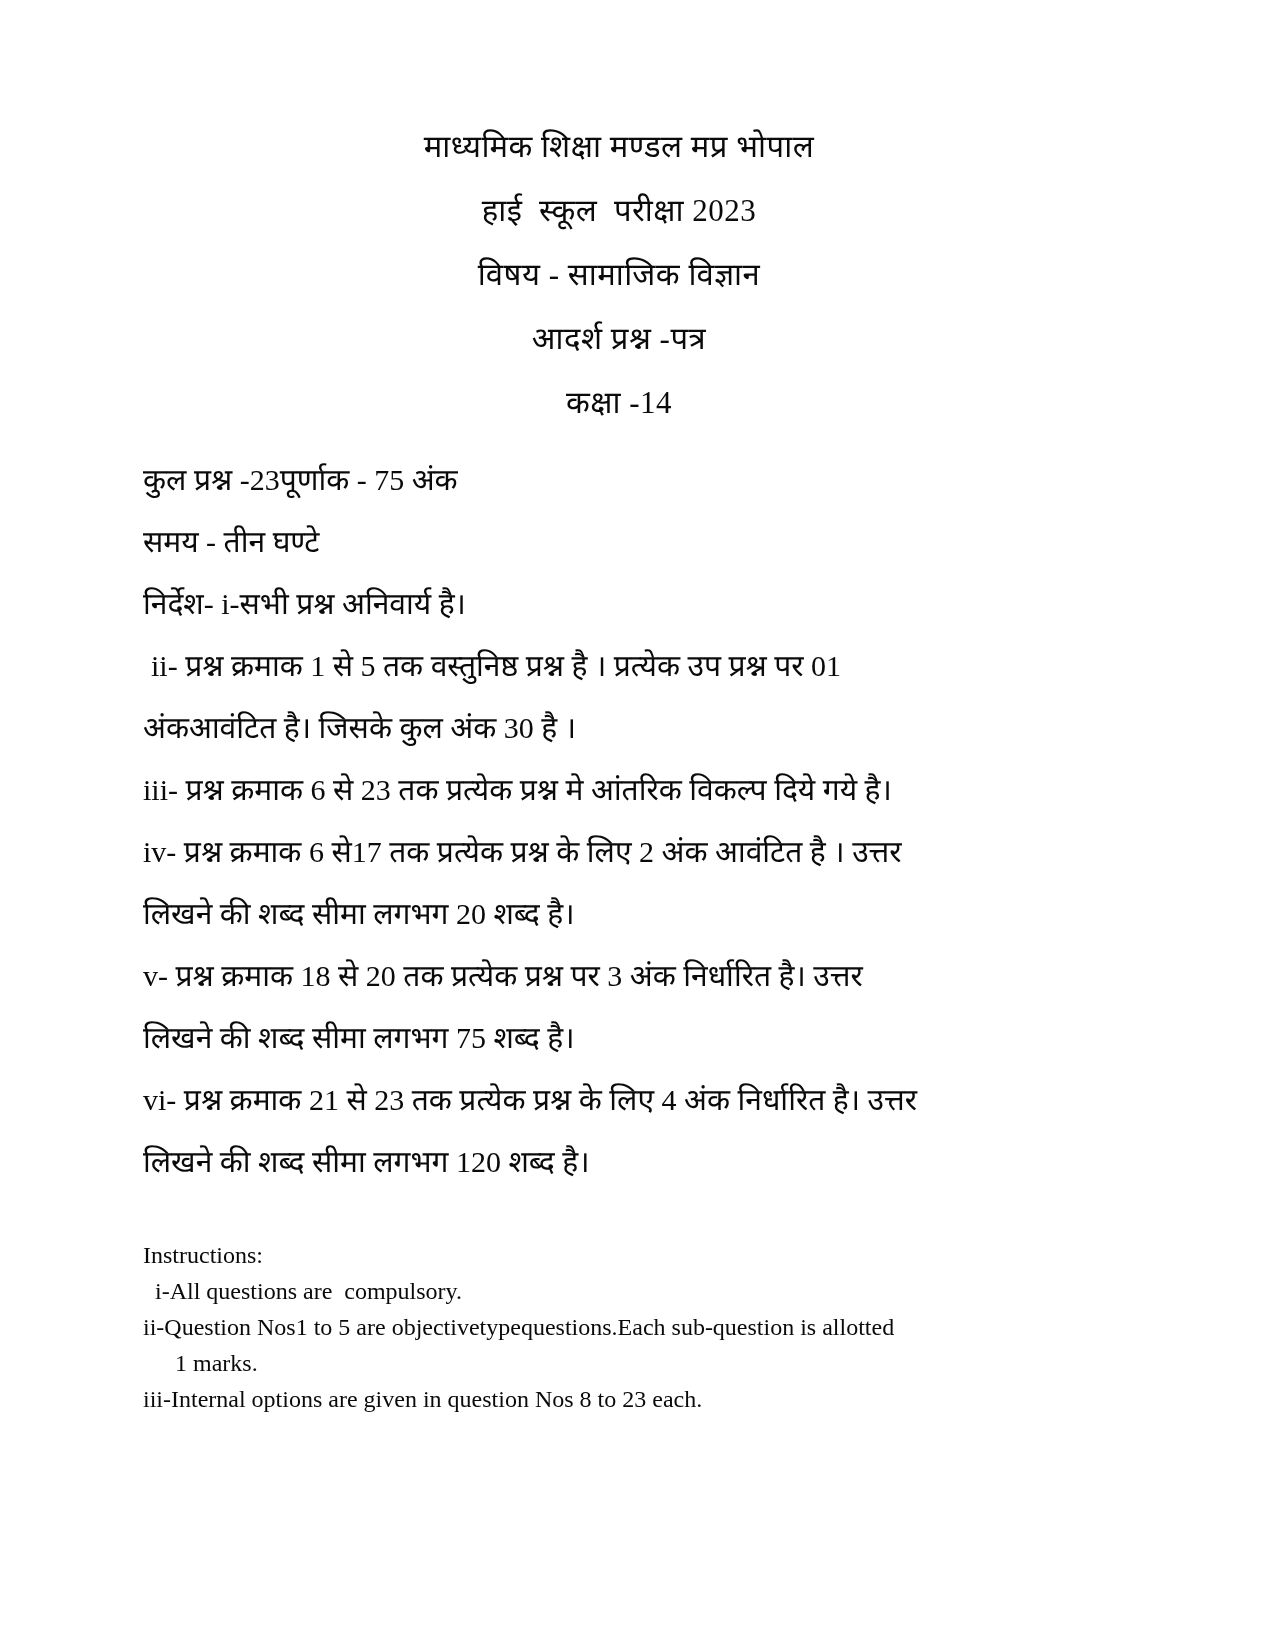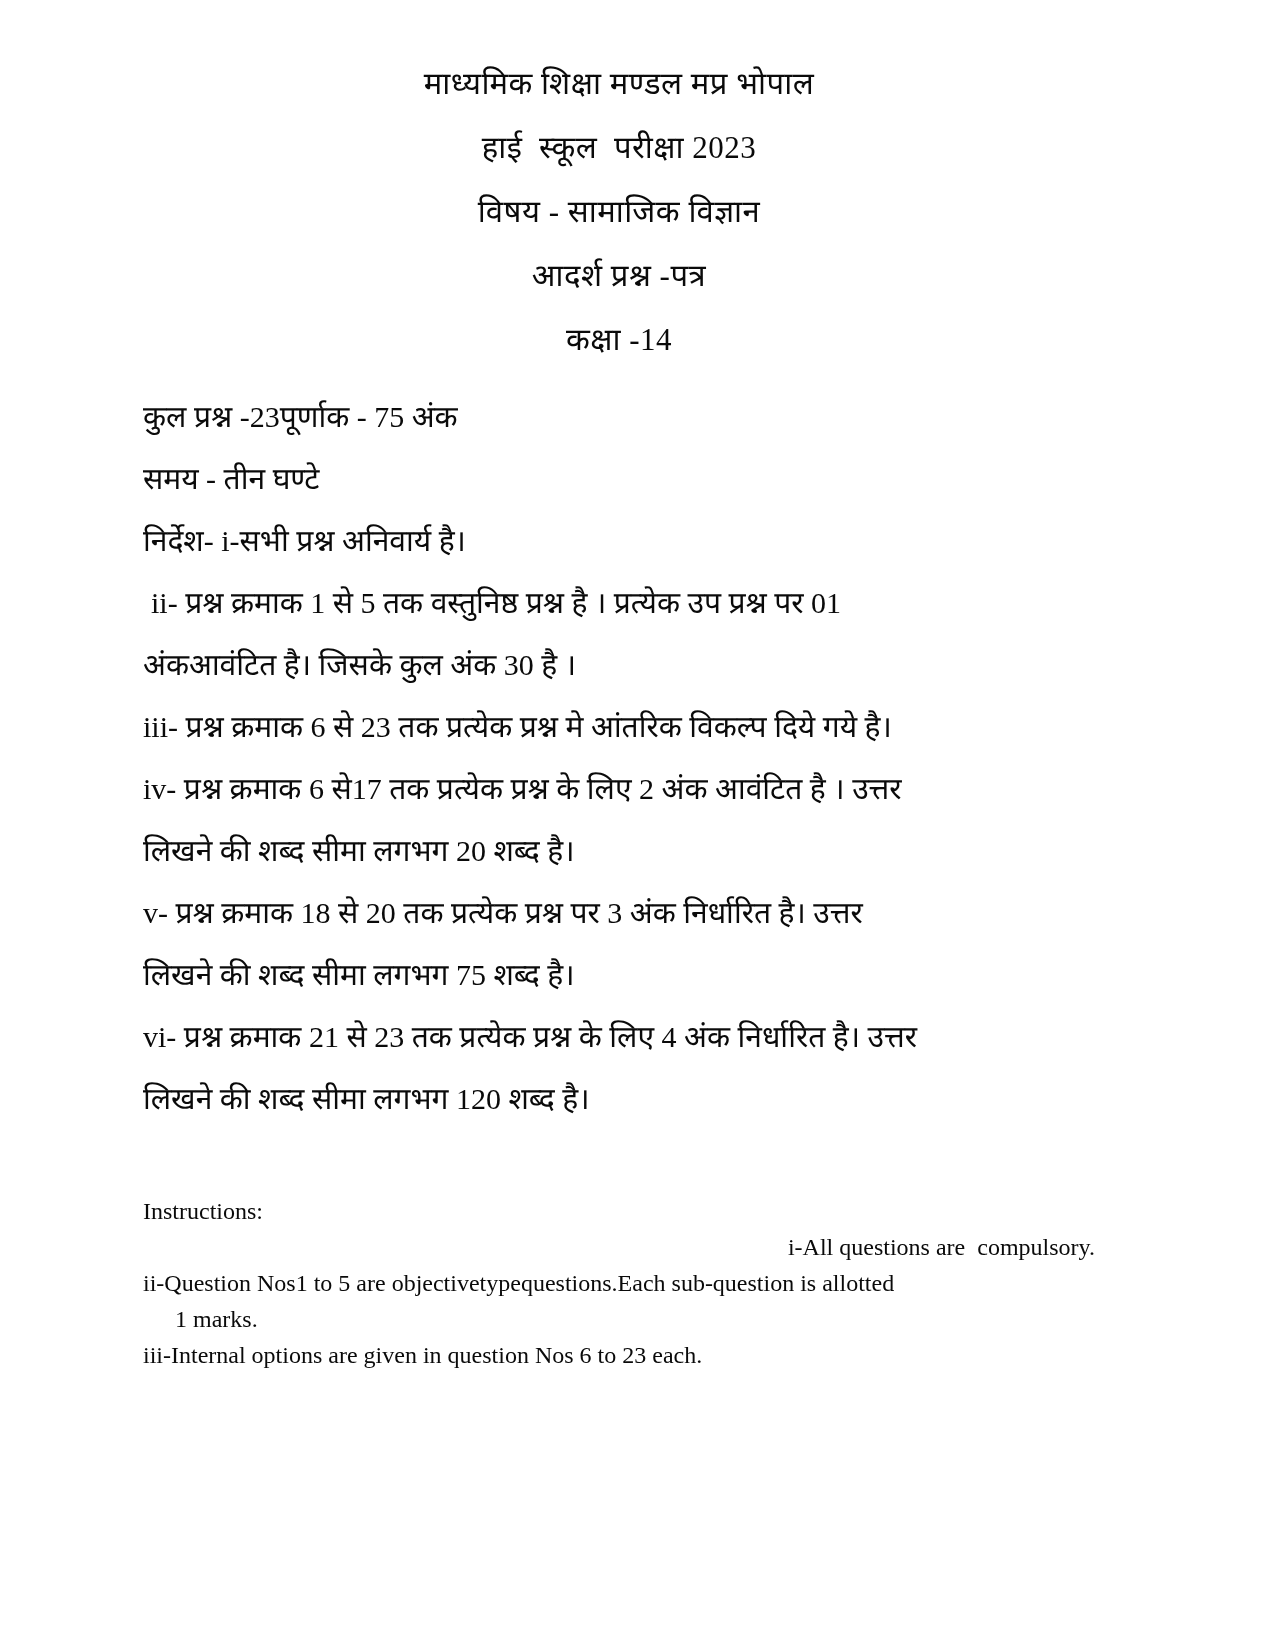--- a/index.html
+++ b/index.html
@@ -11,21 +11,21 @@
     width: 1275px;
     height: 1651px;
     font-family: "Liberation Serif", "DejaVu Serif", serif;
     color: #0a0a0a;
     overflow: hidden;
   }
   .page {
     box-sizing: border-box;
     width: 1275px;
     height: 1651px;
-    padding: 52px 180px 0 143px;
+    padding: 115px 180px 0 143px;
   }
   .bindtext { white-space: pre-wrap; }
 
   
   .header { text-align: center; }
   .header .h-line {
     font-size: 31px;
     line-height: 64px;
     letter-spacing: 0.5px;
   }
@@ -40,26 +40,26 @@
   }
 
   
   .hi-line {
     font-size: 30px;
     line-height: 62px;
   }
   .indent-sm { padding-left: 8px; }
 
   
-  .english-block { margin-top: 63px; }
+  .english-block { margin-top: 44px; }
   .en-line {
     font-size: 24px;
     line-height: 36px;
   }
-  .en-indent-1 { padding-left: 12px; text-align: right; }
+  .en-indent-1 { padding-left: 12px; }
   .en-indent-2 { padding-left: 32px; }
 </style>
 </head>
 <body>
 
 <div class="page">
 
   <div class="header">
     <div class="h-line bindtext">माध्यमिक शिक्षा मण्डल मप्र भोपाल</div>
     <div class="h-line bindtext">हाई  स्कूल  परीक्षा 2023</div>
@@ -85,16 +85,16 @@
     <div class="hi-line bindtext">लिखने की शब्द सीमा लगभग 75 शब्द है।</div>
     <div class="hi-line bindtext">vi- प्रश्न क्रमाक 21 से 23 तक प्रत्येक प्रश्न के लिए 4 अंक निर्धारित है। उत्तर</div>
     <div class="hi-line bindtext">लिखने की शब्द सीमा लगभग 120 शब्द है।</div>
   </div>
 
   <div class="english-block">
     <div class="en-line bindtext">Instructions:</div>
     <div class="en-line bindtext en-indent-1">i-All questions are  compulsory.</div>
     <div class="en-line bindtext">ii-Question Nos1 to 5 are objectivetypequestions.Each sub-question is allotted</div>
     <div class="en-line bindtext en-indent-2">1 marks.</div>
-    <div class="en-line bindtext">iii-Internal options are given in question Nos 6 to 23 each.</div>
+    <div class="en-line bindtext">iii-Internal options are given in question Nos 8 to 23 each.</div>
   </div>
 
 </div>
 
 </body></html>

